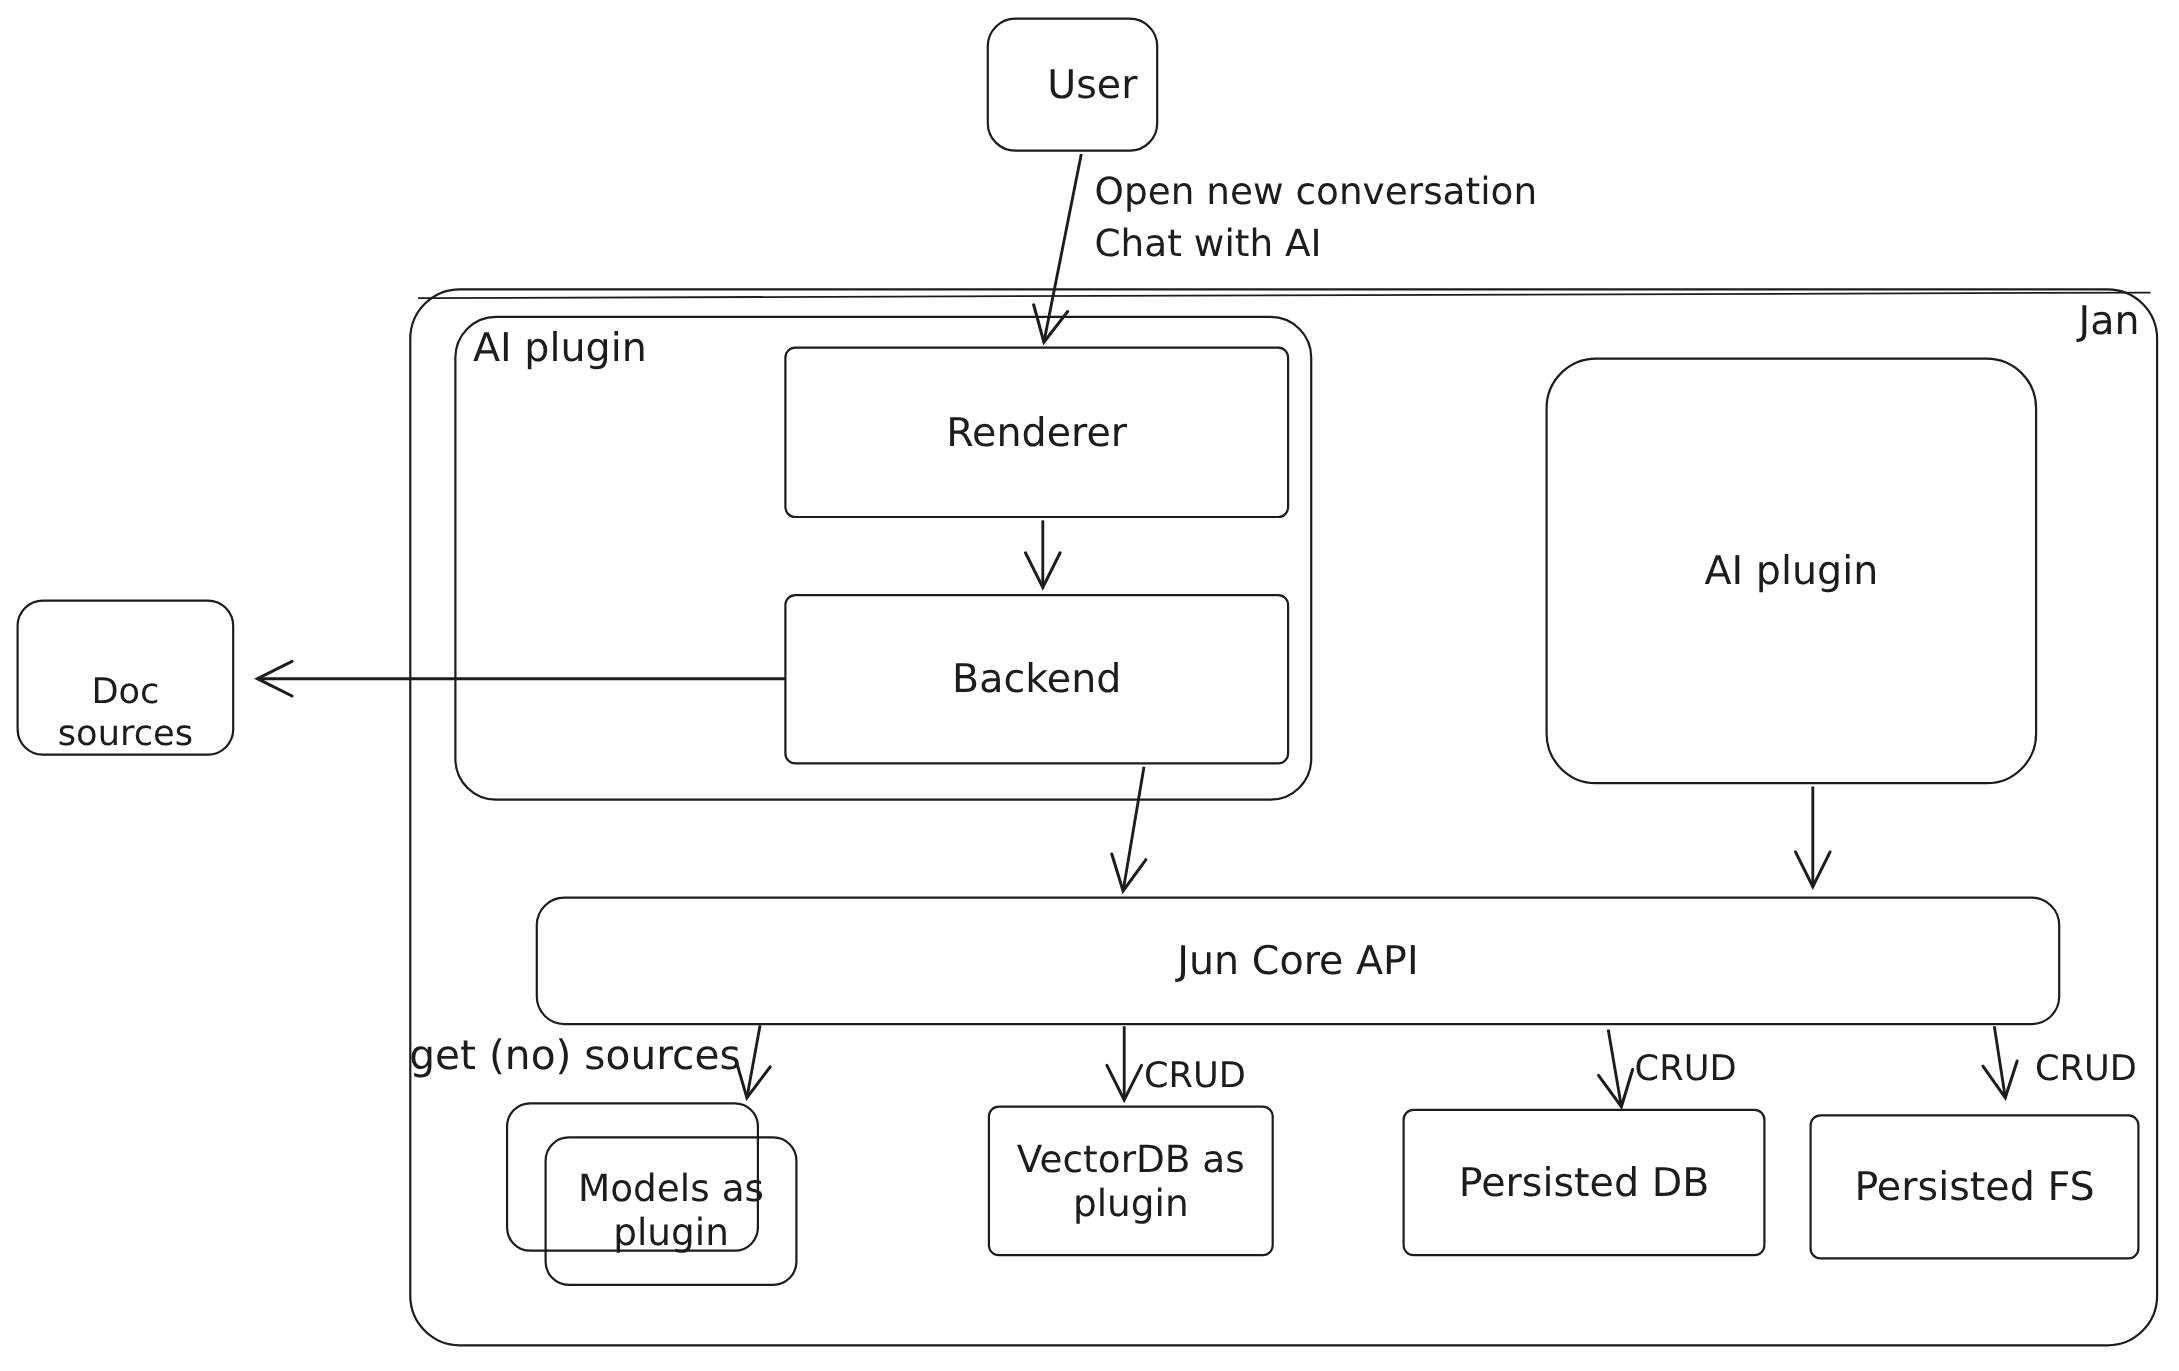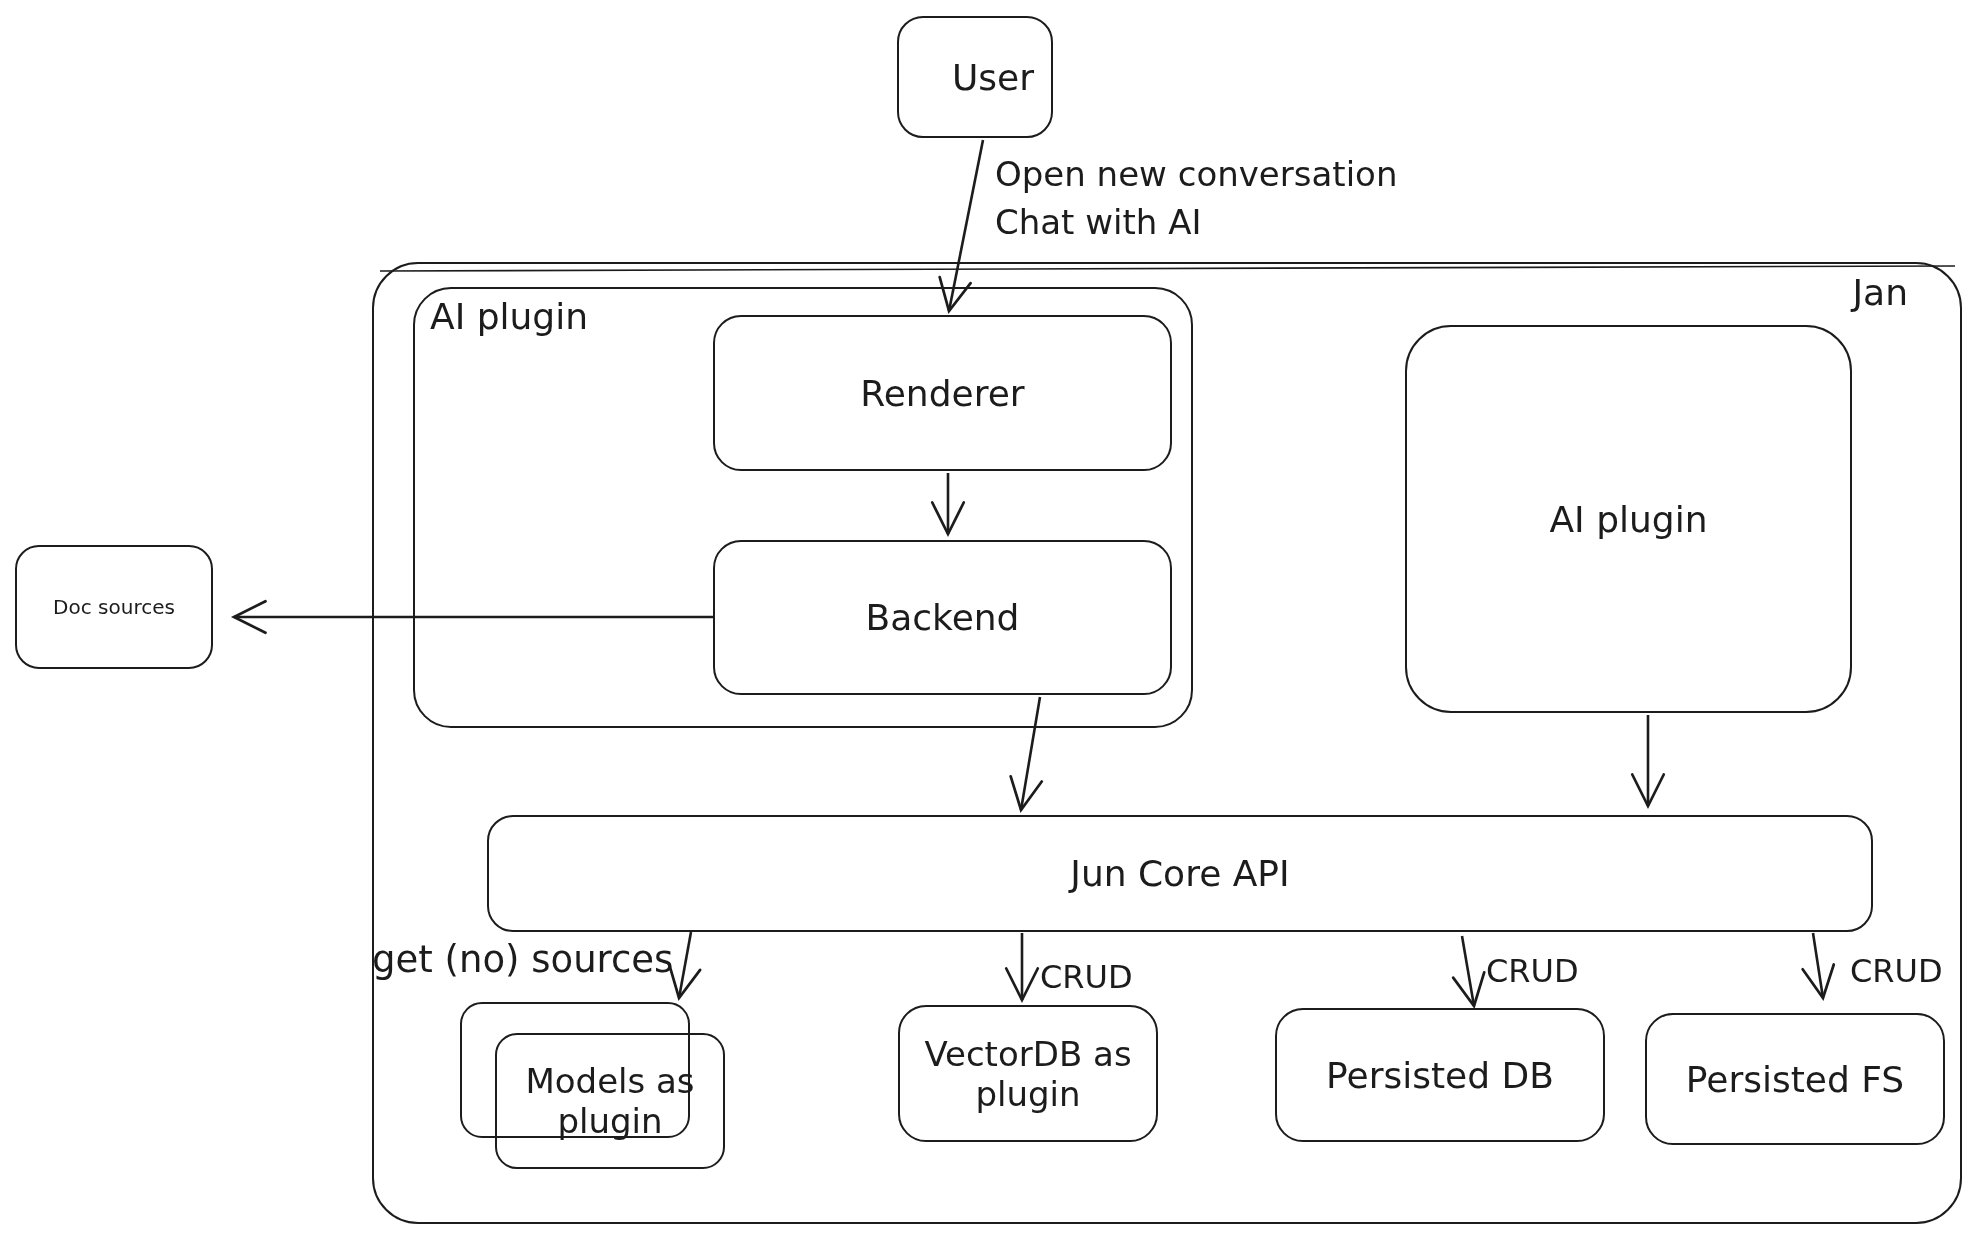--- a/index.html
+++ b/index.html
@@ -2,46 +2,46 @@
 <html><head>
 <meta charset="utf-8">
 <style>
   html,body{margin:0;padding:0;background:#ffffff;}
   .stage{
     position:relative;width:1981px;height:1246px;background:#ffffff;
     font-family:"DejaVu Sans","Liberation Sans",sans-serif;color:#1c1c1c;
     overflow:hidden;
   }
   .box{
-    position:absolute;border:2.5px solid #1c1c1c;border-radius:28px;
+    position:absolute;border:2.5px solid #1c1c1c;border-radius:10px;
     background:transparent;box-sizing:border-box;
     display:flex;align-items:center;justify-content:center;
     text-align:center;
   }
   .lbl{position:absolute;white-space:nowrap;}
   .node-label{font-size:36px;line-height:1.25;}
   .wrap{white-space:normal;}
   
   .b-user{left:897px;top:16px;width:156px;height:122px;border-radius:26px;padding-left:36px;}
   .b-jan{left:372px;top:262px;width:1590px;height:962px;border-radius:46px;}
   .b-cont-left{left:413px;top:287px;width:780px;height:441px;border-radius:38px;}
   .b-yaml{left:420px;top:410px;width:240px;height:190px;border-radius:24px;
           display:block;padding:16px 0 0 20px;font-size:26px;line-height:34px;text-align:left;}
   .b-renderer{left:713px;top:315px;width:459px;height:156px;}
   .b-backend{left:713px;top:540px;width:459px;height:155px;}
   .b-plugin-right{left:1405px;top:325px;width:447px;height:388px;border-radius:46px;}
-  .b-doc{left:15px;top:545px;width:198px;height:124px;border-radius:24px;font-size:20px;}
+  .b-doc{left:15px;top:545px;width:198px;height:142px;border-radius:24px;font-size:32px;align-items:flex-end;}
   .b-api{left:487px;top:815px;width:1386px;height:117px;border-radius:26px;}
   .b-models-outer{left:460px;top:1002px;width:230px;height:136px;border-radius:22px;}
   .b-models-inner{left:495px;top:1033px;width:230px;height:136px;border-radius:22px;font-size:34px;}
   .b-vectordb{left:898px;top:1005px;width:260px;height:137px;font-size:34px;}
   .b-pdb{left:1275px;top:1008px;width:330px;height:134px;}
   .b-pfs{left:1645px;top:1013px;width:300px;height:132px;}
   
-  .l-jan{left:1808px;top:272px;width:100px;font-size:36px;text-align:right;}
+  .l-jan{left:1845px;top:272px;width:100px;font-size:36px;text-align:right;}
   .l-plugin-left{left:430px;top:296px;font-size:36px;}
   .l-open-chat{left:995px;top:150px;font-size:34px;line-height:1.42;white-space:pre-line;}
   .l-stream{left:372px;top:938px;font-size:37px;}
   .l-crud1{left:1040px;top:958px;font-size:32px;}
   .l-crud2{left:1486px;top:952px;font-size:32px;}
   .l-crud3{left:1850px;top:952px;font-size:32px;}
   svg.edges{position:absolute;left:0;top:0;pointer-events:none;}
 </style>
 </head>
 <body>

